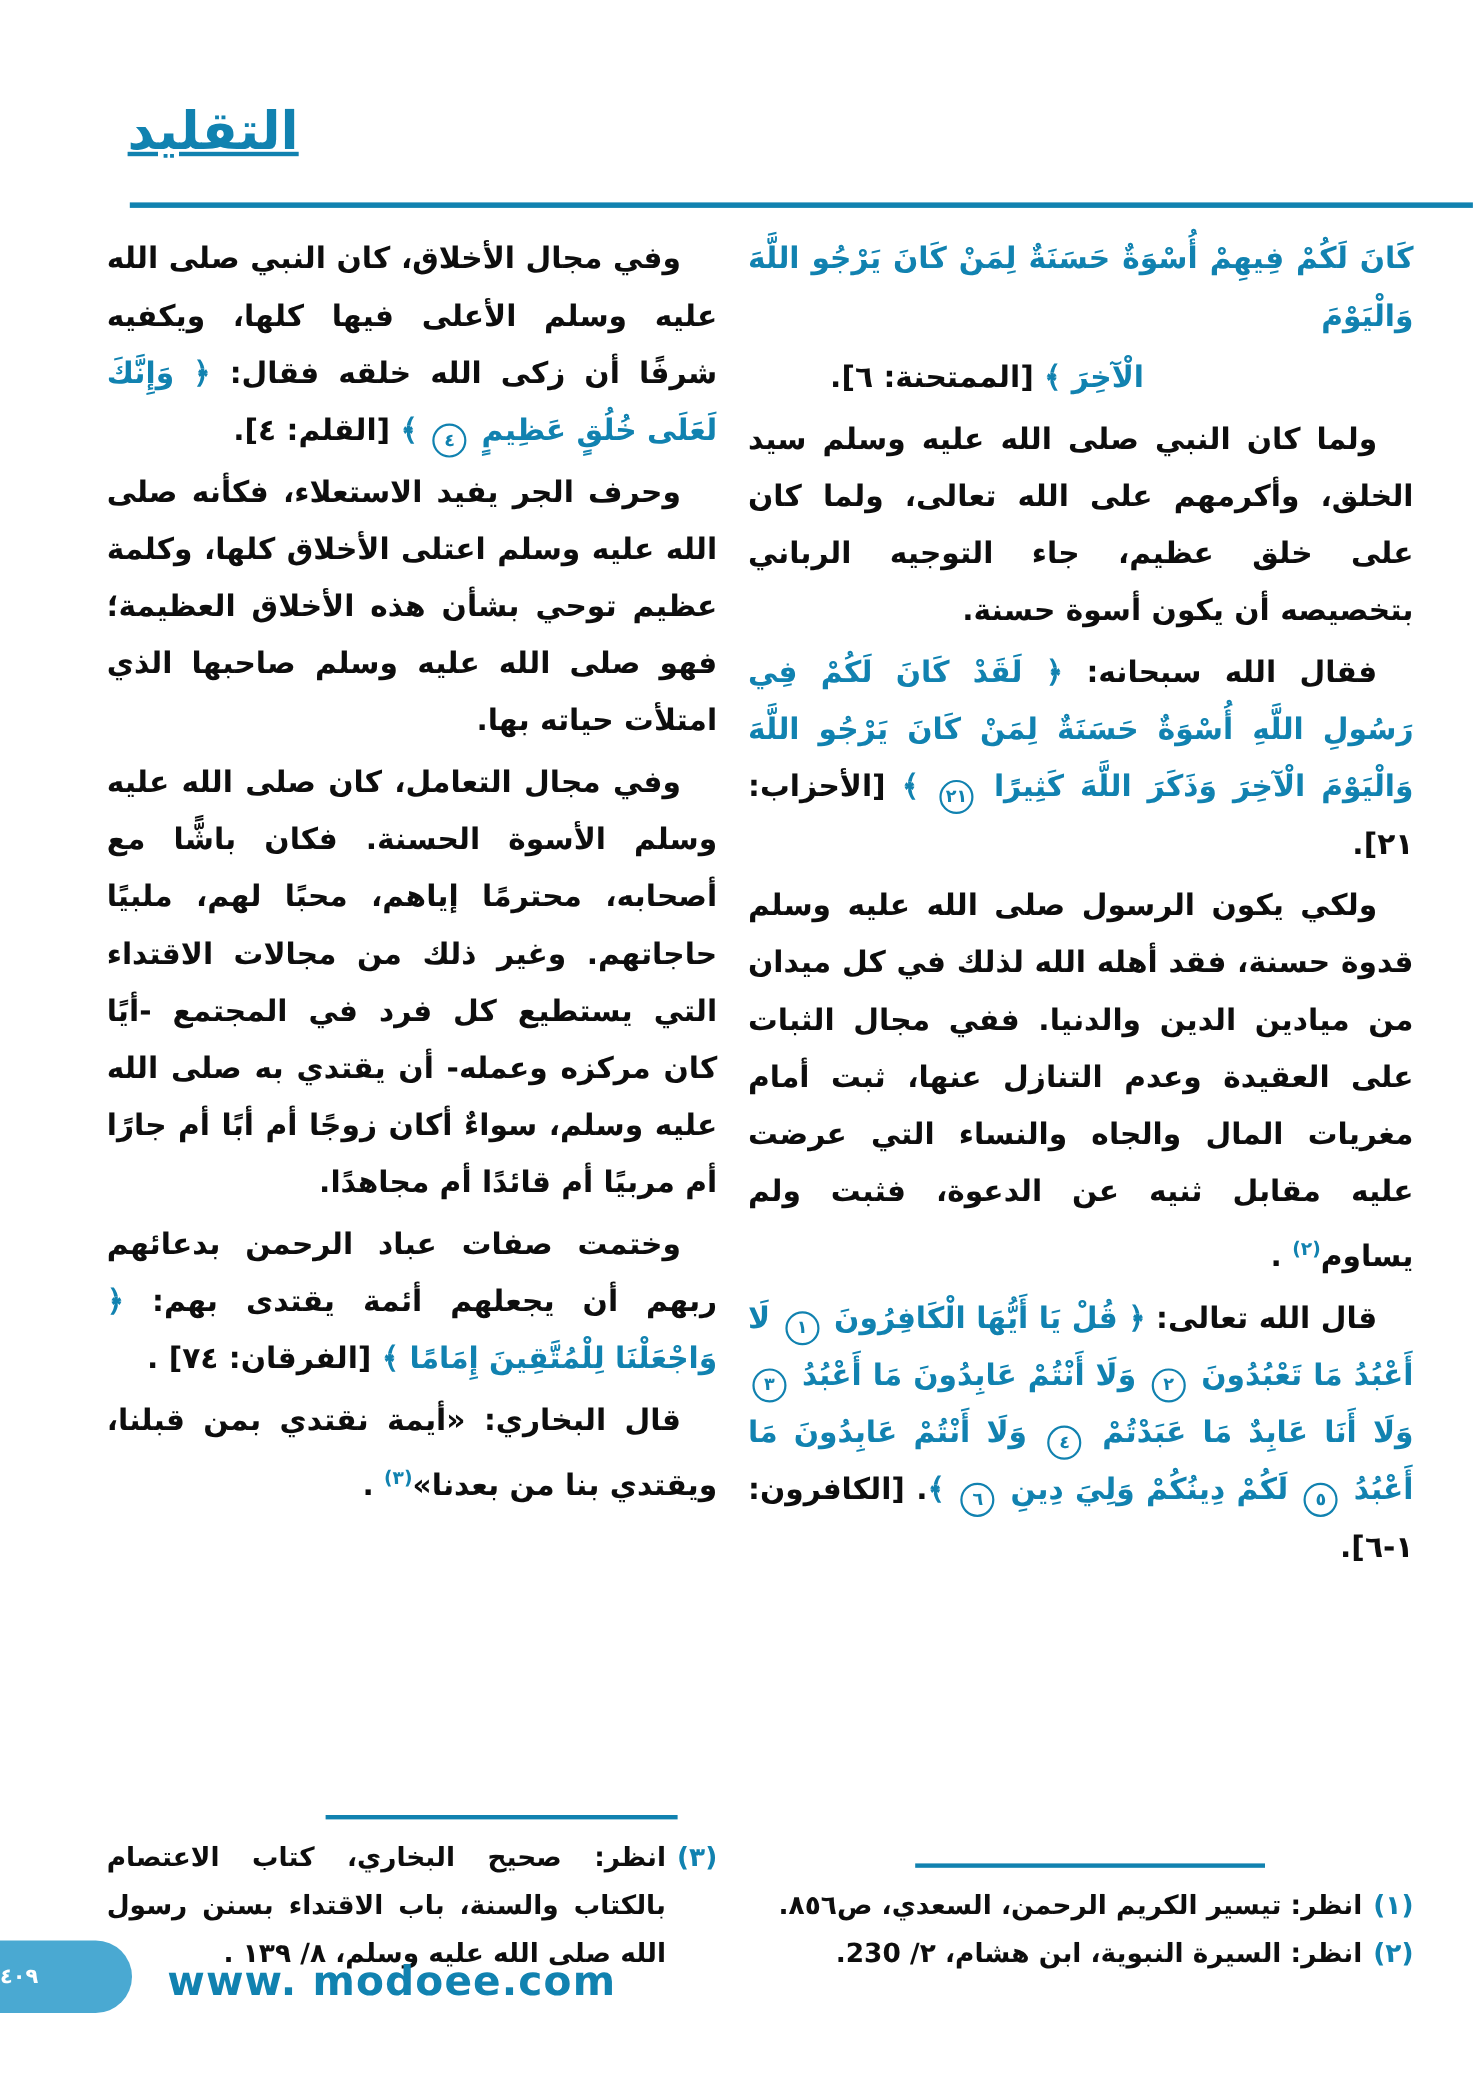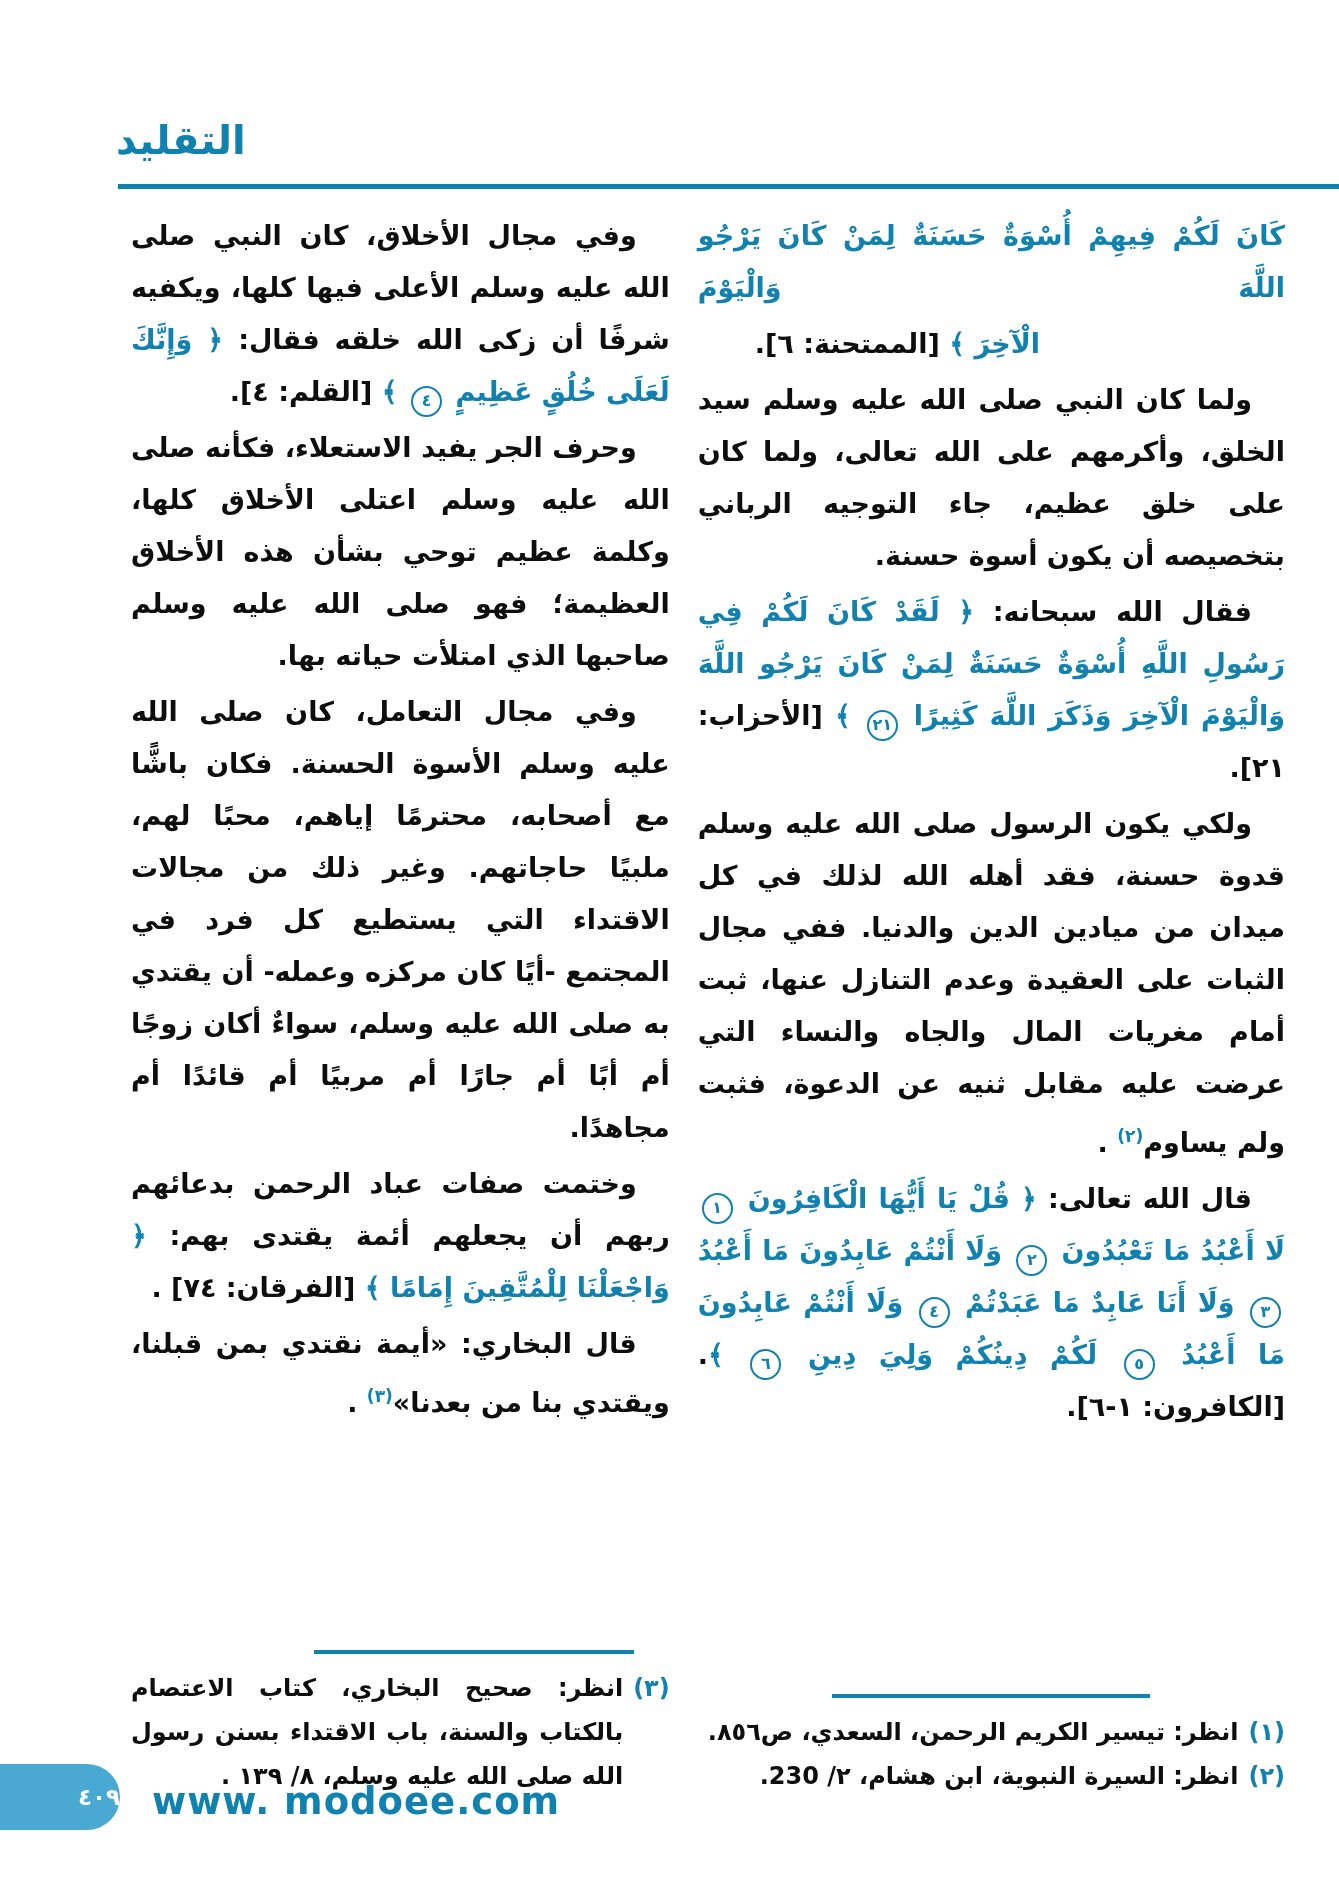--- a/index.html
+++ b/index.html
@@ -11,36 +11,37 @@
   html,body{margin:0;padding:0;background:#ffffff;}
   .page{
     position:relative;
     width:1339px;height:1890px;
     background:#ffffff;
     font-family:"DejaVu Sans",sans-serif;
     direction:rtl;
     overflow:hidden;
   }
   .header-title{
-    position:absolute;left:116px;top:116px;
+    position:absolute;left:116px;top:91px;
     color:var(--accent);
-    font-size:40px;font-weight:700;
+    font-size:48px;font-weight:700;
     line-height:1.2;
+    text-decoration:underline;
   }
   .header-rule{
     position:absolute;left:118px;right:0;top:184px;height:5px;
     background:var(--accent);
   }
   .content{
     position:absolute;top:210px;right:54px;left:97px;
     display:flex;gap:28px;
   }
   .col{display:flex;flex-direction:column;height:1588px;}
   .col-right{width:605px;}
-  .col-left{width:555px;margin-left:34px;}
+  .col-left{width:555px;}
   p.para{
     margin:0 0 4px 0;
     font-size:27px;font-weight:700;color:var(--ink);
     line-height:52px;
     text-align:justify;
   }
   .indent{text-indent:33px;}
   .justify-all{text-align-last:justify;}
   .verse-cont{padding-right:245px;text-align:right;}
   .quran{color:var(--accent);}
@@ -72,22 +73,22 @@
     line-height:44px;margin:0;
     text-align:justify;
   }
   .fn-num{color:var(--accent);flex:0 0 auto;white-space:nowrap;}
   .fn-text{flex:1;}
   .footer-badge{
     position:absolute;left:0;top:1764px;
     width:120px;height:66px;
     background:var(--badge);
     border-radius:0 33px 33px 0;
-    color:#ffffff;font-size:23px;font-weight:700;
-    display:flex;align-items:center;justify-content:flex-start;
+    color:#ffffff;font-size:19px;font-weight:700;
+    display:flex;align-items:center;justify-content:flex-end;
     letter-spacing:4px;
   }
   .footer-site{
     position:absolute;left:152px;top:1780px;
     direction:ltr;
     color:var(--accent);
     font-size:37px;font-weight:700;
     letter-spacing:1px;
   }
 </style>

